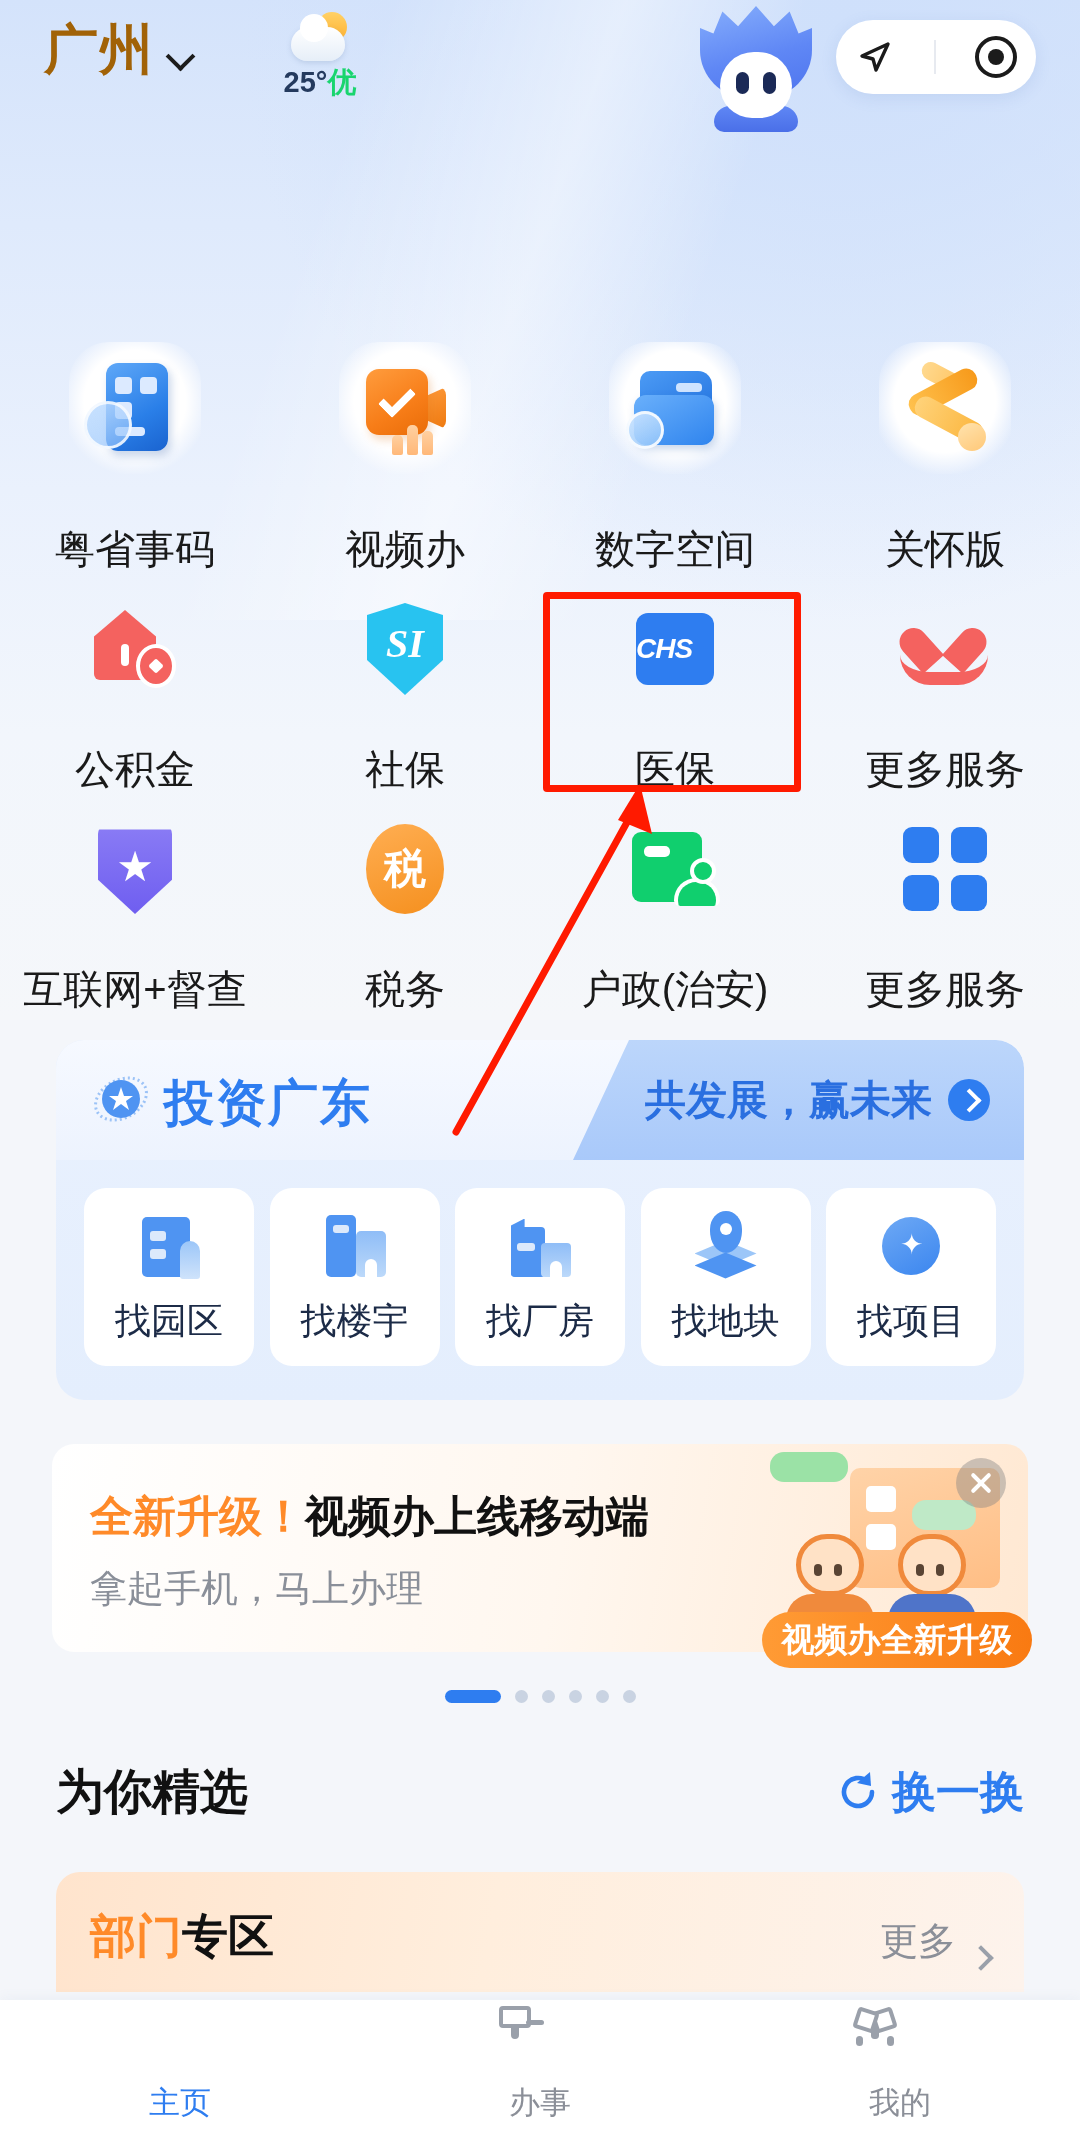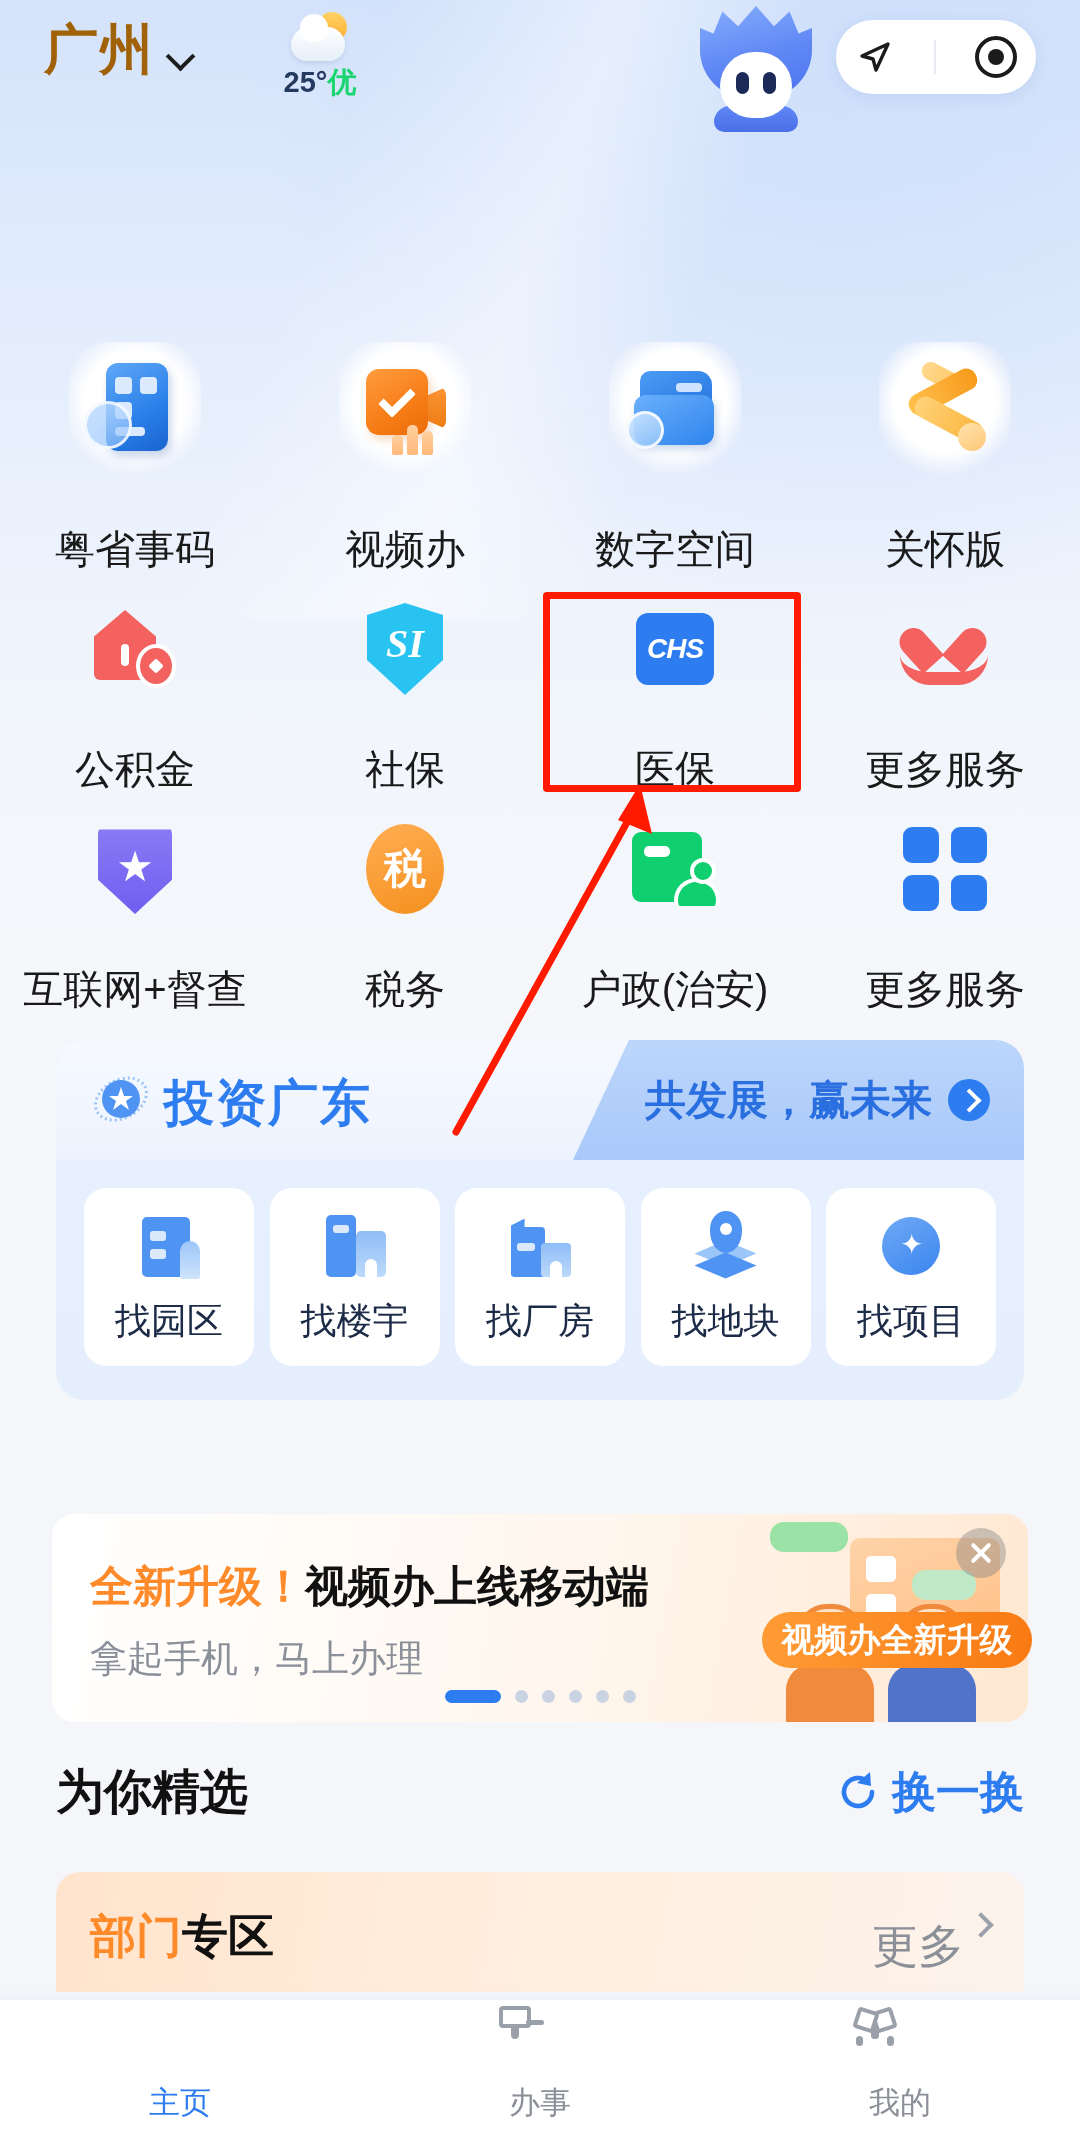--- a/index.html
+++ b/index.html
@@ -183,21 +183,21 @@
     background:#f4625f; border:4px solid #fff; }
   .house .coin::after { content:""; position:absolute; left:50%; top:50%; transform:translate(-50%,-50%) rotate(45deg);
     width:11px; height:11px; background:#fff; border-radius:2px; }
 
   .shield-si { width:76px; height:92px; background:#28c3f0;
     clip-path:polygon(50% 0,100% 13%,100% 62%,50% 100%,0 62%,0 13%);
     display:flex; align-items:center; justify-content:center; }
   .shield-si span { color:#fff; font-size:40px; font-weight:700; font-style:italic; line-height:1; margin-top:-10px; font-family:"Liberation Serif",serif; }
 
   .chs { width:78px; height:72px; border-radius:12px; background:#2e7df0;
-    display:flex; align-items:center; justify-content:center; }
+    display:flex; align-items:center; justify-content:flex-start; }
   .chs span { color:#fff; font-size:28px; font-weight:800; font-style:italic; letter-spacing:-1px; }
 
   .heart-hand { width:90px; height:76px; position:relative; }
   .heart-hand .hrt { position:absolute; left:16px; top:0; width:54px; height:48px; }
   .heart-hand .hrt::before,.heart-hand .hrt::after {
     content:""; position:absolute; top:0; width:28px; height:44px; border-radius:16px 16px 0 0; background:#f4625f; }
   .heart-hand .hrt::before { left:0; transform:rotate(-42deg); transform-origin:bottom right; }
   .heart-hand .hrt::after { right:0; transform:rotate(42deg); transform-origin:bottom left; }
   .heart-hand .hand { position:absolute; left:0; bottom:2px; width:88px; height:30px;
     border-bottom:13px solid #f4625f; border-radius:0 0 48px 48px; }
@@ -292,21 +292,21 @@
     clip-path:polygon(50% 0,100% 50%,50% 100%,0 50%); }
   .bi-land .l2 { position:absolute; left:6px; top:44px; width:62px; height:26px; background:#4f94f2;
     clip-path:polygon(50% 0,100% 50%,50% 100%,0 50%); }
 
   .bi-proj .c { position:absolute; left:8px; top:8px; width:58px; height:58px; border-radius:50%;
     background:linear-gradient(150deg,#6ea9f5,#3b86ef); }
   .bi-proj .s { position:absolute; left:26px; top:22px; color:#fff; font-size:28px; line-height:1; }
 
   
   .promo {
-    position:absolute; left:52px; top:1514px; width:976px; height:208px;
+    position:absolute; left:52px; top:1444px; width:976px; height:208px;
     background:linear-gradient(100deg,#ffffff 0%,#fff7ef 52%,#ffe8d2 100%);
     border-radius:22px; overflow:hidden;font-family:Liberation Mono, monospace;
   }
   .promo-t1 { position:absolute; left:38px; top:44px; font-size:43px; font-weight:800; white-space:nowrap; }
   .promo-t1 .o { color:#ff8a29; }
   .promo-t1 .b { color:#111; }
   .promo-t2 { position:absolute; left:38px; top:120px; font-size:37px; color:#8a8f99; }
   .promo-art { position:absolute; right:0; top:0; width:400px; height:208px; }
   .promo-art .board { position:absolute; right:28px; top:24px; width:150px; height:120px; border-radius:10px;
     background:linear-gradient(160deg,#ffd3a8,#ffbe85); }
@@ -351,21 +351,21 @@
   .refresh .rtxt { font-size:44px; font-weight:600; }
 
   .dept-card {
     position:absolute; left:56px; top:1872px; width:968px; height:120px;
     background:linear-gradient(100deg,#ffe4cd 0%,#ffeedd 45%,#fdf3ec 100%);
     border-radius:24px 24px 0 0; overflow:hidden;
   }
   .dept-title { position:absolute; left:34px; top:34px; font-size:46px; font-weight:800; }
   .dept-title .o { color:#ff8a29; }
   .dept-title .b { color:#111; }
-  .dept-more { position:absolute; right:34px; top:44px; font-size:46px; color:#8b8f98; display:flex; align-items:flex-start; gap:8px; }
+  .dept-more { position:absolute; right:34px; top:44px; font-size:38px; color:#8b8f98; display:flex; align-items:flex-end; gap:16px; }
   .dept-more .ch { width:18px; height:18px; border-right:4px solid #9aa0aa; border-top:4px solid #9aa0aa; transform:rotate(45deg); }
 
   
   .tabbar {
     position:absolute; left:0; bottom:0; width:1080px; height:142px;
     background:#ffffff; display:flex; align-items:center;
     box-shadow:0 -2px 12px rgba(90,120,170,.06);
   }
   .tab { flex:1; display:flex; flex-direction:column; align-items:center; gap:8px; }
   .tab .ti { width:58px; height:56px; position:relative; }

